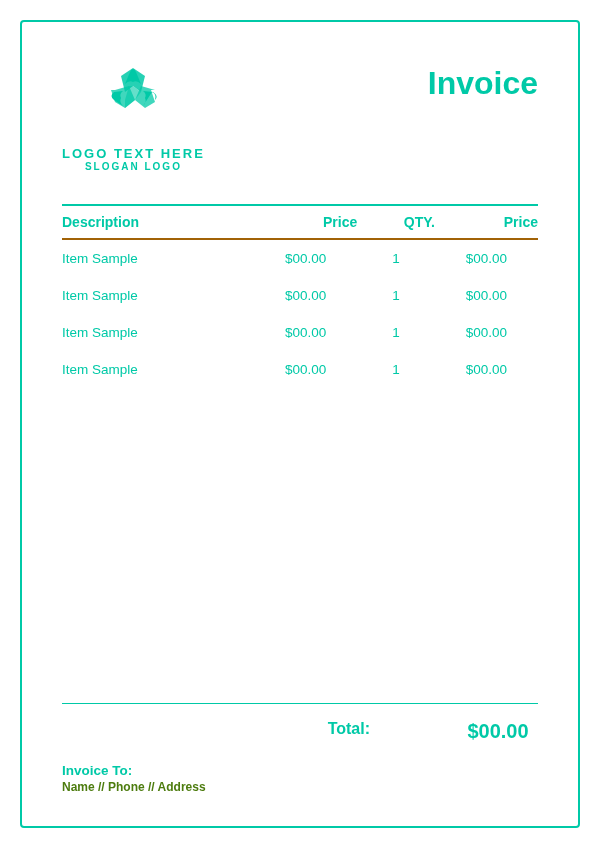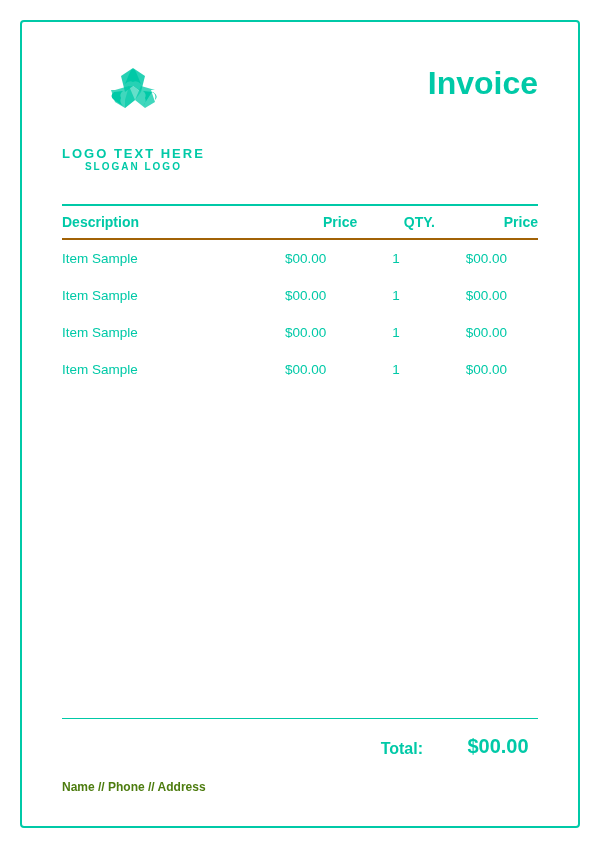--- a/index.html
+++ b/index.html
@@ -132,23 +132,23 @@
     .divider {
       border: none;
       border-top: 1.5px solid #00c9a7;
       margin-bottom: 16px;
     }
 
     
     .total-row {
       display: flex;
       justify-content: flex-end;
-      align-items: flex-end;
+      align-items: flex-start;
       margin-bottom: 20px;
-      gap: 35px;
+      gap: 88px;
     }
 
     .total-label {
       color: #00c9a7;
       font-size: 16px;
       font-weight: 700;
     }
 
     .total-value {
       color: #00c9a7;
@@ -253,16 +253,17 @@
   <div class="spacer"></div>
 
   <hr class="divider">
 
   <div class="total-row">
     <span class="total-label">Total:</span>
     <span class="total-value">$00.00</span>
   </div>
 
   <div class="invoice-to-section">
+    <span class="invoice-to-label">Invoice To:</span>
     <span class="invoice-to-details">Name // Phone // Address</span>
   </div>
 
 </div>
 
 </body></html>

